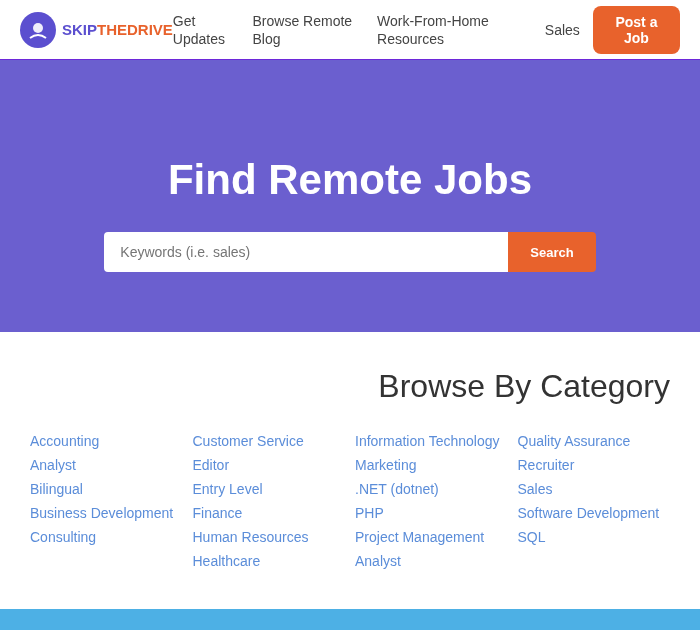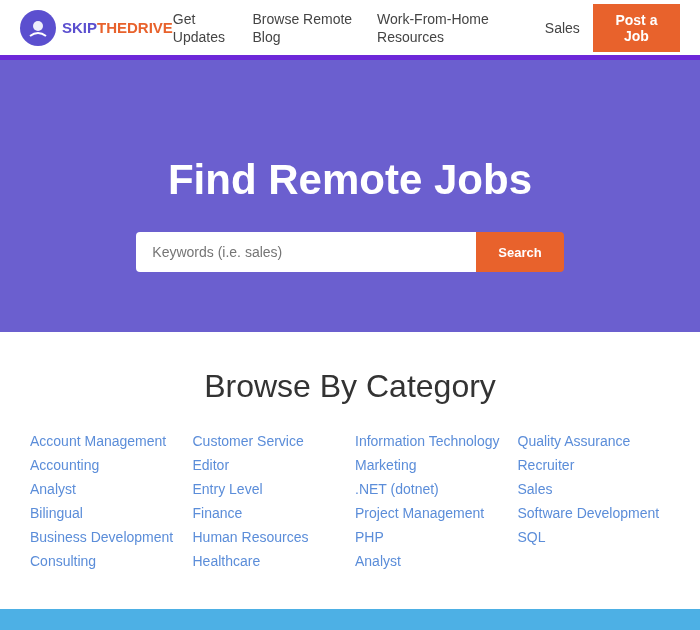--- a/index.html
+++ b/index.html
@@ -2,58 +2,58 @@
 <html><head>
   <meta charset="utf-8">
   <style>
     * { margin: 0; padding: 0; box-sizing: border-box; }
     body { font-family: Arial, sans-serif; width: 700px; overflow-x: hidden; }
 
     
     nav {
       display: flex; align-items: center; justify-content: space-between;
       padding: 0 20px; height: 60px; background: #fff;
-      border-bottom: 5px solid #6d28d9;
+      border-bottom: 1px solid #6d28d9;
     }
     .logo { display: flex; align-items: center; gap: 6px; }
     .logo-icon {
       width: 36px; height: 36px; border-radius: 50%;
       background: #5b4fcf; display: flex; align-items: center; justify-content: center;
       color: white; font-size: 10px; font-weight: bold;
     }
     .logo-text { font-size: 15px; font-weight: bold; color: #333; }
     .logo-text span { color: #5b4fcf; }
     nav ul { list-style: none; display: flex; align-items: center; gap: 13px; }
     nav ul li a { text-decoration: none; color: #444; font-size: 14px; }
     .post-job-btn {
-      background: #e8622c; color: white; border: none; border-radius: 0;
+      background: #e8622c; color: white; border: none; border-radius: 8px;
       padding: 8px 16px; font-size: 14px; cursor: pointer; font-weight: bold;
     }
 
     
     .hero {
       background: #6b5fcf; padding: 50px 20px 60px;
       text-align: center;
     }
     .hero h1 { color: white; font-size: 42px; font-weight: bold; margin-bottom: 28px; margin-top: 46px; }
     .search-bar { display: flex; justify-content: center; gap: 0; }
     .search-input {
-      width: 340px; padding: 12px 16px; font-size: 14px;
+      width: 404px; padding: 12px 16px; font-size: 14px;
       border: none; border-radius: 4px 0 0 4px; color: #999;
       outline: none;
     }
     .search-btn {
       background: #e8622c; color: white; border: none;
       padding: 12px 22px; font-size: 13px; font-weight: bold;
       border-radius: 0 4px 4px 0; cursor: pointer;
     }
 
     
     .browse-section { padding: 36px 30px 40px; background: #fff; }
-    .browse-section h2 { text-align: center; font-size: 32px; color: #333; margin-bottom: 28px; font-weight: 300; }
+    .browse-section h2 { text-align: right; font-size: 32px; color: #333; margin-bottom: 28px; font-weight: 300; }
     .category-grid {
       display: grid; grid-template-columns: repeat(4, 1fr); gap: 4px 10px;
     }
     .category-col { display: flex; flex-direction: column; gap: 8px; }
     .category-link { color: #5b8dd9; font-size: 14px; text-decoration: none; cursor: pointer; }
 
     
     .why-section {
       background: #4db0e5; padding: 40px 20px;
       text-align: center;
@@ -89,41 +89,40 @@
   <div class="search-bar">
     <input class="search-input" type="text" placeholder="Keywords (i.e. sales)" style="">
     <button class="search-btn">Search</button>
   </div>
 </section>
 
 <section class="browse-section">
   <h2>Browse By Category</h2>
   <div class="category-grid">
     <div class="category-col">
-      <a class="category-link">Account Management</a>
       <a class="category-link">Accounting</a>
       <a class="category-link">Analyst</a>
       <a class="category-link">Bilingual</a>
       <a class="category-link">Business Development</a>
       <a class="category-link">Consulting</a>
     </div>
     <div class="category-col">
       <a class="category-link">Customer Service</a>
       <a class="category-link">Editor</a>
       <a class="category-link">Entry Level</a>
       <a class="category-link">Finance</a>
       <a class="category-link">Human Resources</a>
       <a class="category-link">Healthcare</a>
     </div>
     <div class="category-col">
       <a class="category-link">Information Technology</a>
       <a class="category-link">Marketing</a>
       <a class="category-link">.NET (dotnet)</a>
+      <a class="category-link">PHP</a>
       <a class="category-link">Project Management</a>
-      <a class="category-link">PHP</a>
       <a class="category-link">Analyst</a>
     </div>
     <div class="category-col">
       <a class="category-link">Quality Assurance</a>
       <a class="category-link">Recruiter</a>
       <a class="category-link">Sales</a>
       <a class="category-link">Software Development</a>
       <a class="category-link">SQL</a>
     </div>
   </div>

